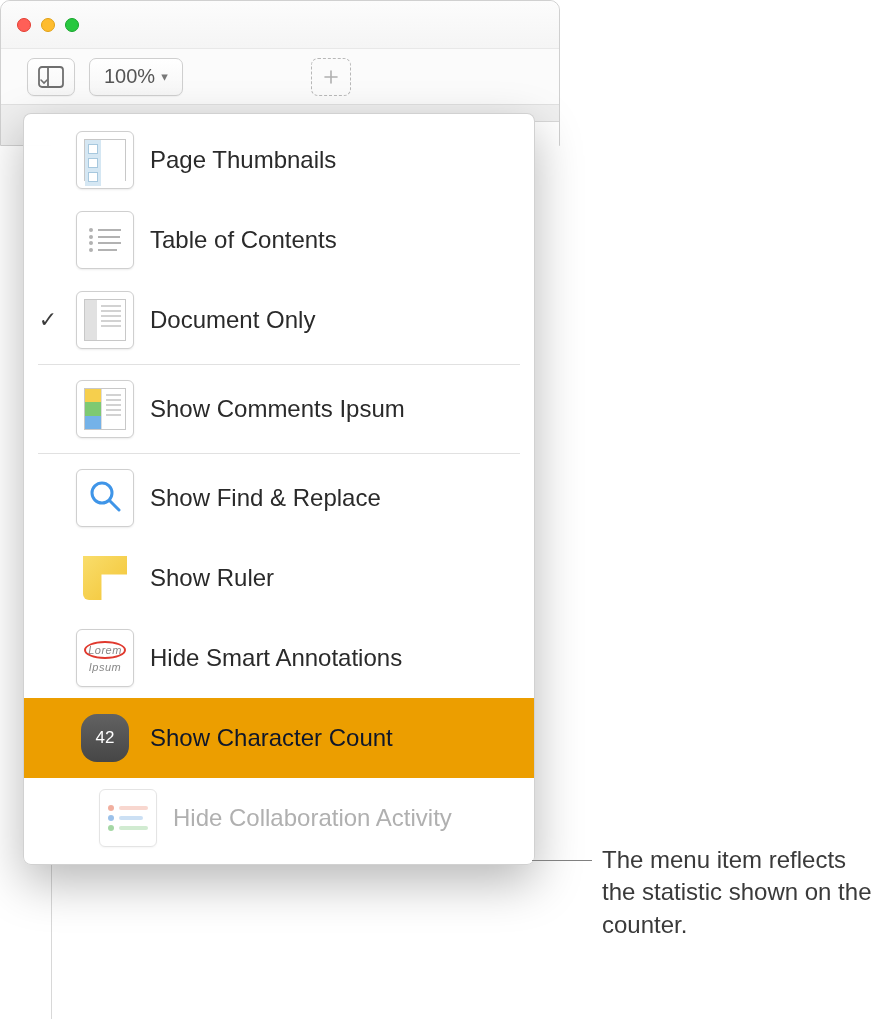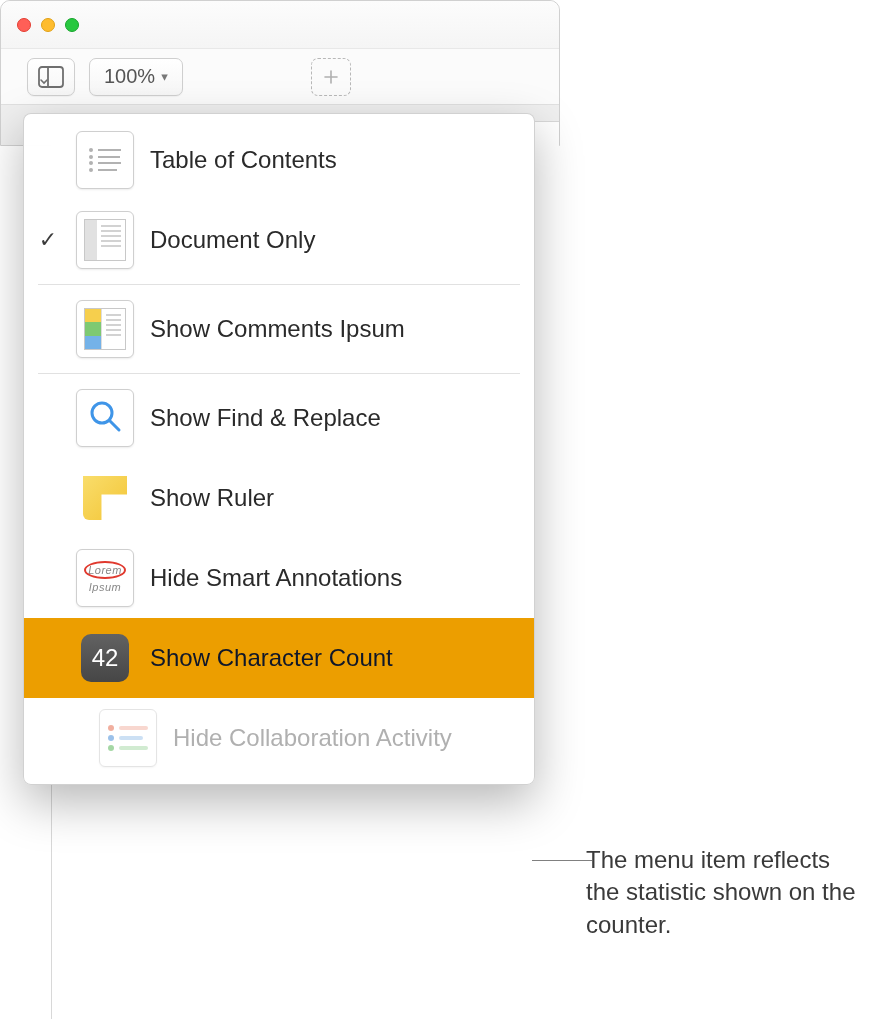--- a/index.html
+++ b/index.html
@@ -111,21 +111,21 @@
     }
     .label { font-size: 24px; color: #2a2a2a; }
     .sep {
       height: 1px;
       background: #e1e1e1;
       margin: 4px 14px;
     }
     .callout {
       position: absolute;
       top: 844px;
-      left: 586px;
+      left: 602px;
       width: 280px;
       font-size: 24px;
       line-height: 1.35;
       color: #3a3a3a;
     }
     .callout-line {
       position: absolute;
       top: 860px;
       left: 532px;
       width: 60px;
@@ -153,21 +153,21 @@
     .icn-cpane .b { background: #74b2e8; }
     .icn-cpane .r { background: #fff; padding: 5px 4px; display: flex; flex-direction: column; gap: 3px; }
     .icn-cpane .r div { height: 2px; background: #d2d2d2; }
     .icn-find svg { width: 40px; height: 40px; stroke: #3f95e8; stroke-width: 3; fill: none; }
     .icn-ruler-main { width: 44px; height: 44px; background: linear-gradient(135deg, #f9dd6b, #f3c536); border-bottom-left-radius: 6px; position: relative; clip-path: polygon(0% 0%, 100% 0%, 100% 42%, 42% 42%, 42% 100%, 0% 100%); }
     .icn-note { width: 44px; height: 44px; background: linear-gradient(#fced9a, #f7e06c); border: 1px solid #e7cc4d; border-radius: 4px; position: relative; }
     .icn-note::after { content: ""; position: absolute; bottom: -6px; left: 18px; width: 0; height: 0; border: 6px solid transparent; border-top-color: #f7e06c; }
     .icn-smart { width: 44px; height: 36px; display: flex; flex-direction: column; justify-content: center; align-items: center; gap: 5px; font-style: italic; }
     .icn-smart .row { font-size: 11px; letter-spacing: .5px; color: #888; position: relative; }
     .icn-smart .row.circled::before { content: ""; position: absolute; left: -4px; right: -4px; top: -3px; bottom: -3px; border: 2px solid #e03a2f; border-radius: 50%; }
-    .icn-count { width: 48px; height: 48px; background: linear-gradient(#626262, #464646); border-radius: 10px; display: flex; align-items: center; justify-content: center; color: #fff; font-size: 24px; font-weight: 500; }
+    .icn-count { width: 48px; height: 48px; background: linear-gradient(#626262, #464646); border-radius: 16px; display: flex; align-items: center; justify-content: center; color: #fff; font-size: 17px; font-weight: 500; }
     .icn-collab { width: 40px; display: flex; flex-direction: column; gap: 4px; }
     .icn-collab .row { display: flex; align-items: center; gap: 5px; }
     .icn-collab .d { width: 6px; height: 6px; border-radius: 50%; }
     .icn-collab .b { height: 4px; border-radius: 2px; flex: 1; }
     .icn-collab .c1 { background: #e76f51; }
     .icn-collab .c2 { background: #4a90d9; }
     .icn-collab .c3 { background: #5cb85c; }
   </style>
 </head>
 <body>
@@ -198,20 +198,34 @@
         <line x1="9" y1="3" x2="9" y2="15" stroke="#b0b0b0" stroke-width="1.6" stroke-linecap="round"></line>
         <line x1="3" y1="9" x2="15" y2="9" stroke="#b0b0b0" stroke-width="1.6" stroke-linecap="round"></line>
       </svg>
     </div>
   </div>
   <div class="docarea"></div>
   <div class="docpage"></div>
 
   <div class="menu">
 
+    <div class="menu-item">
+      <div class="checkcol"></div>
+      <div class="iconbox">
+        <div class="icn-thumb">
+            <div class="l">
+              <div></div>
+              <div></div>
+              <div></div>
+            </div>
+            <div class="r"></div>
+          </div>
+      </div>
+      <div class="label">Page Thumbnails</div>
+    </div>
 
     <div class="menu-item">
       <div class="checkcol"></div>
       <div class="iconbox">
         <div class="icn-toc">
           <div>
               <span class="dot"></span>
               <span class="bar"></span>
             </div>
           <div>

